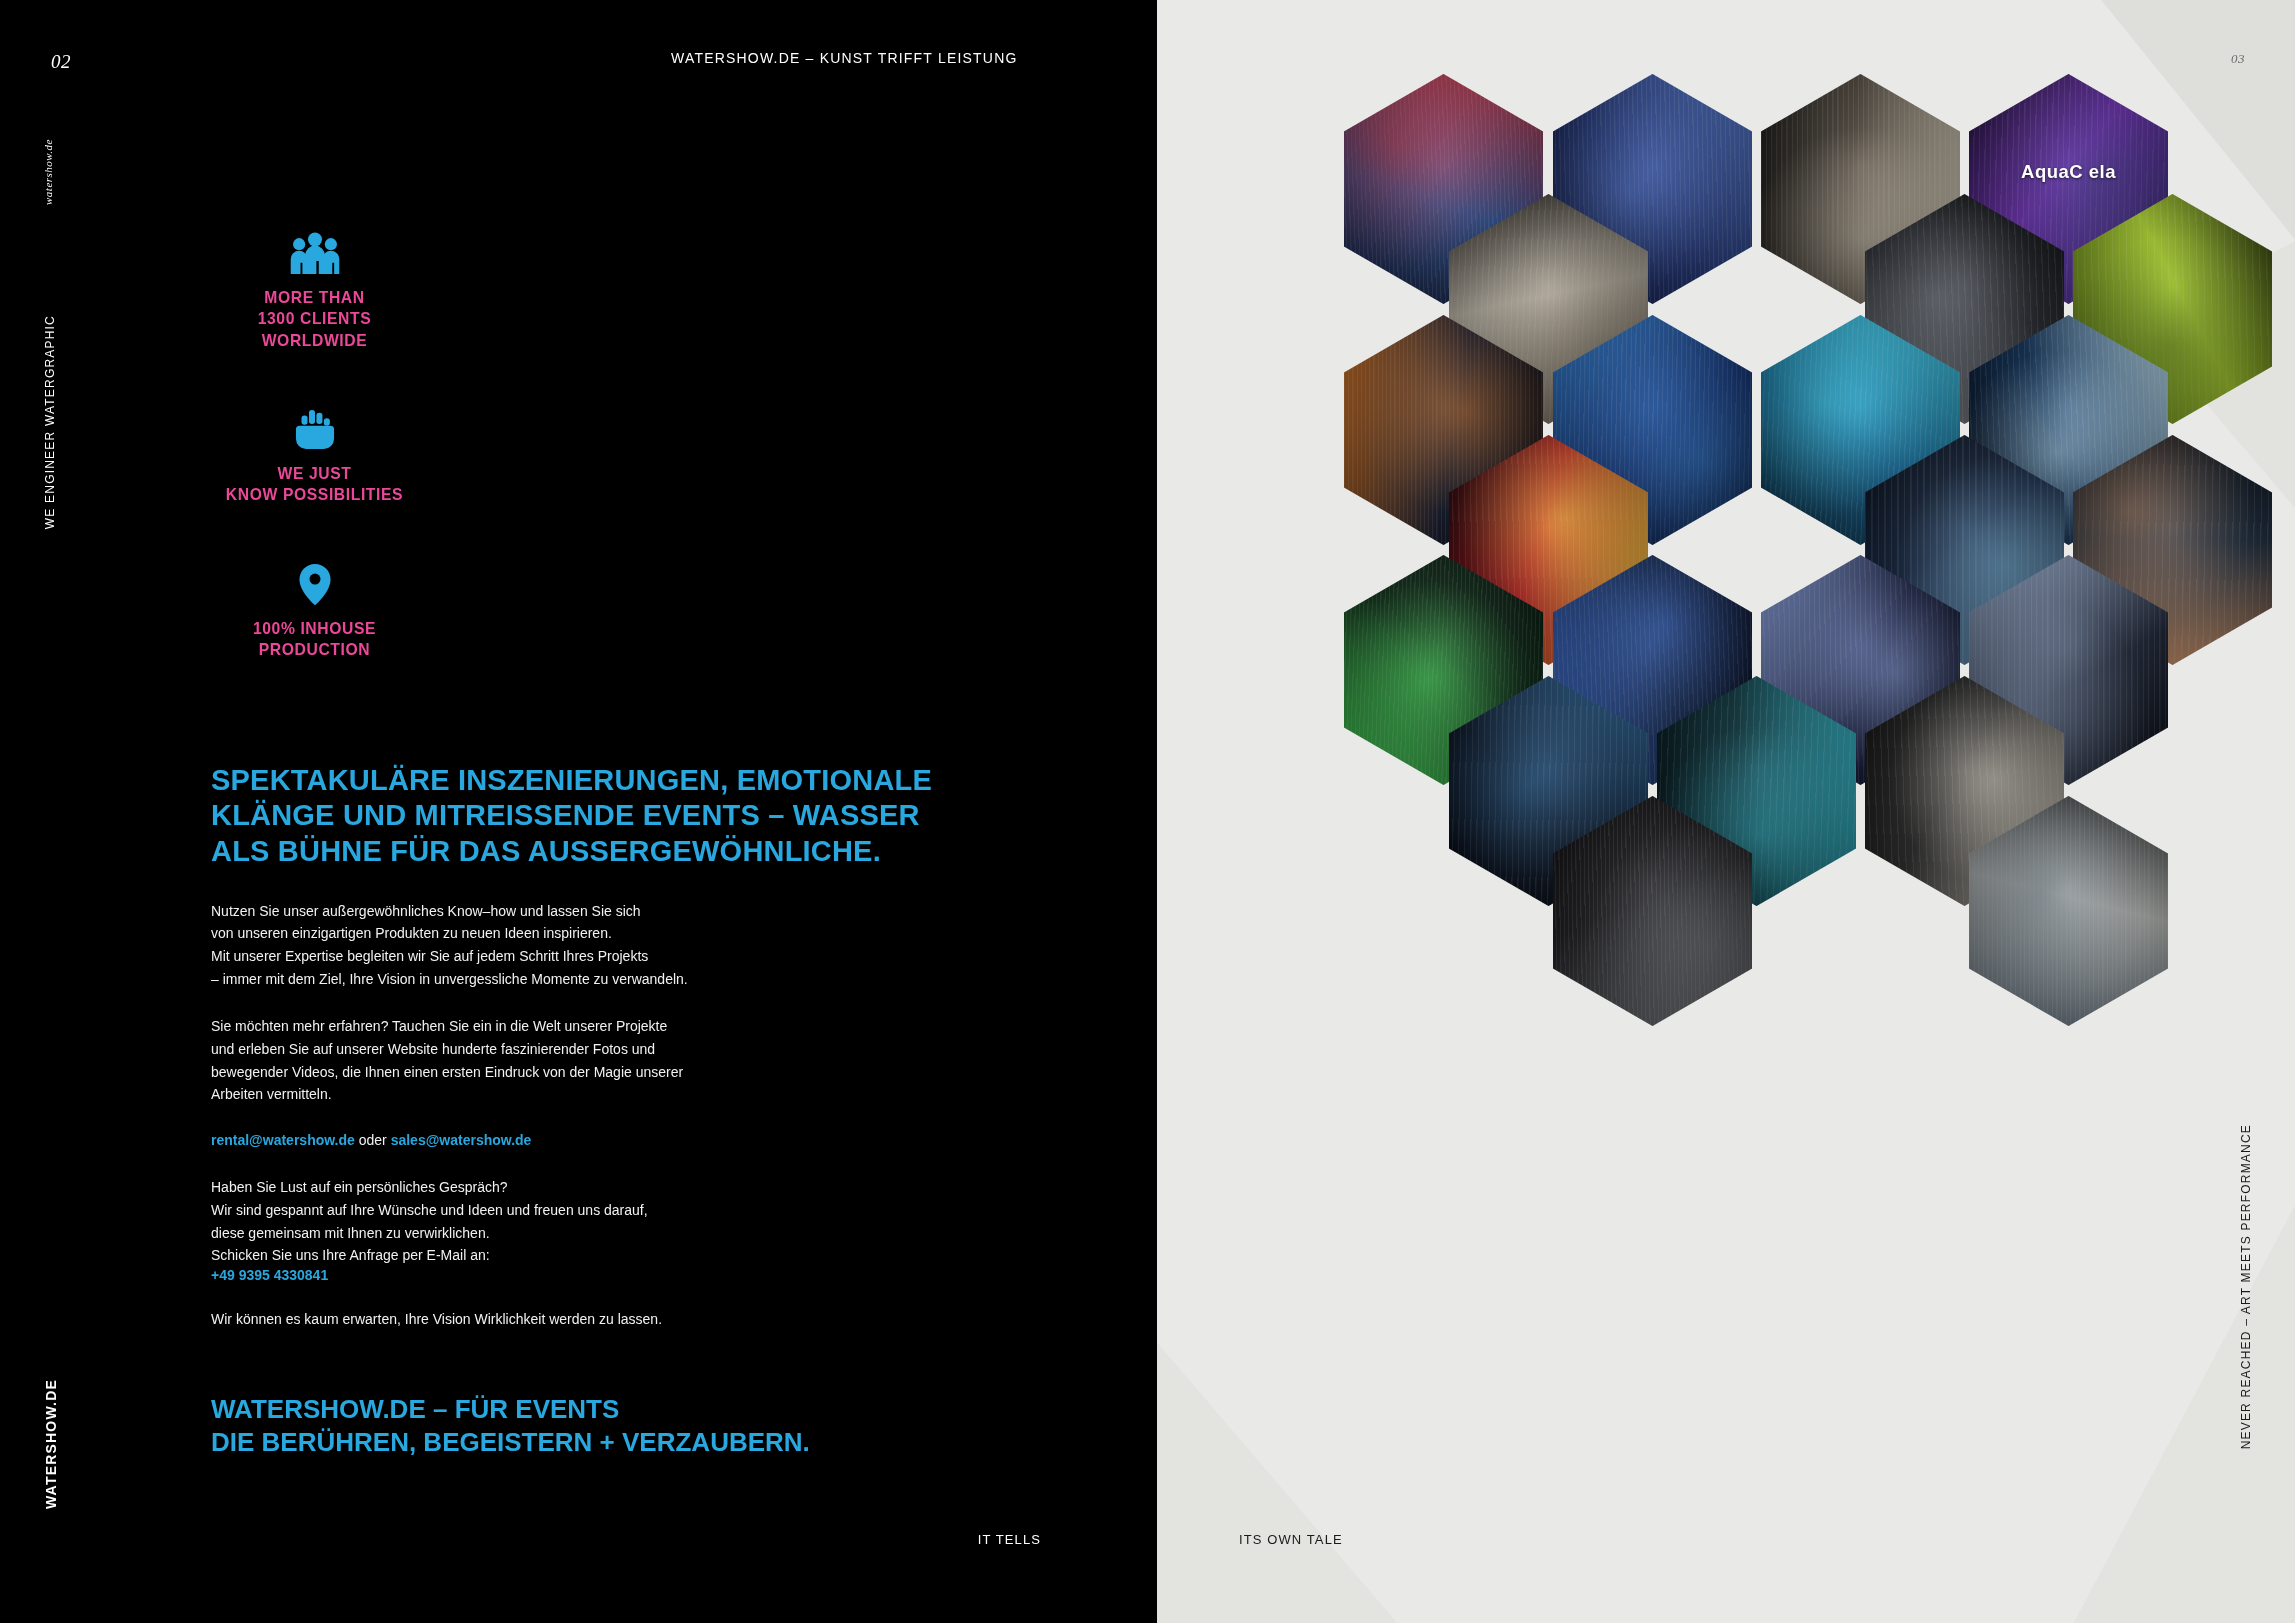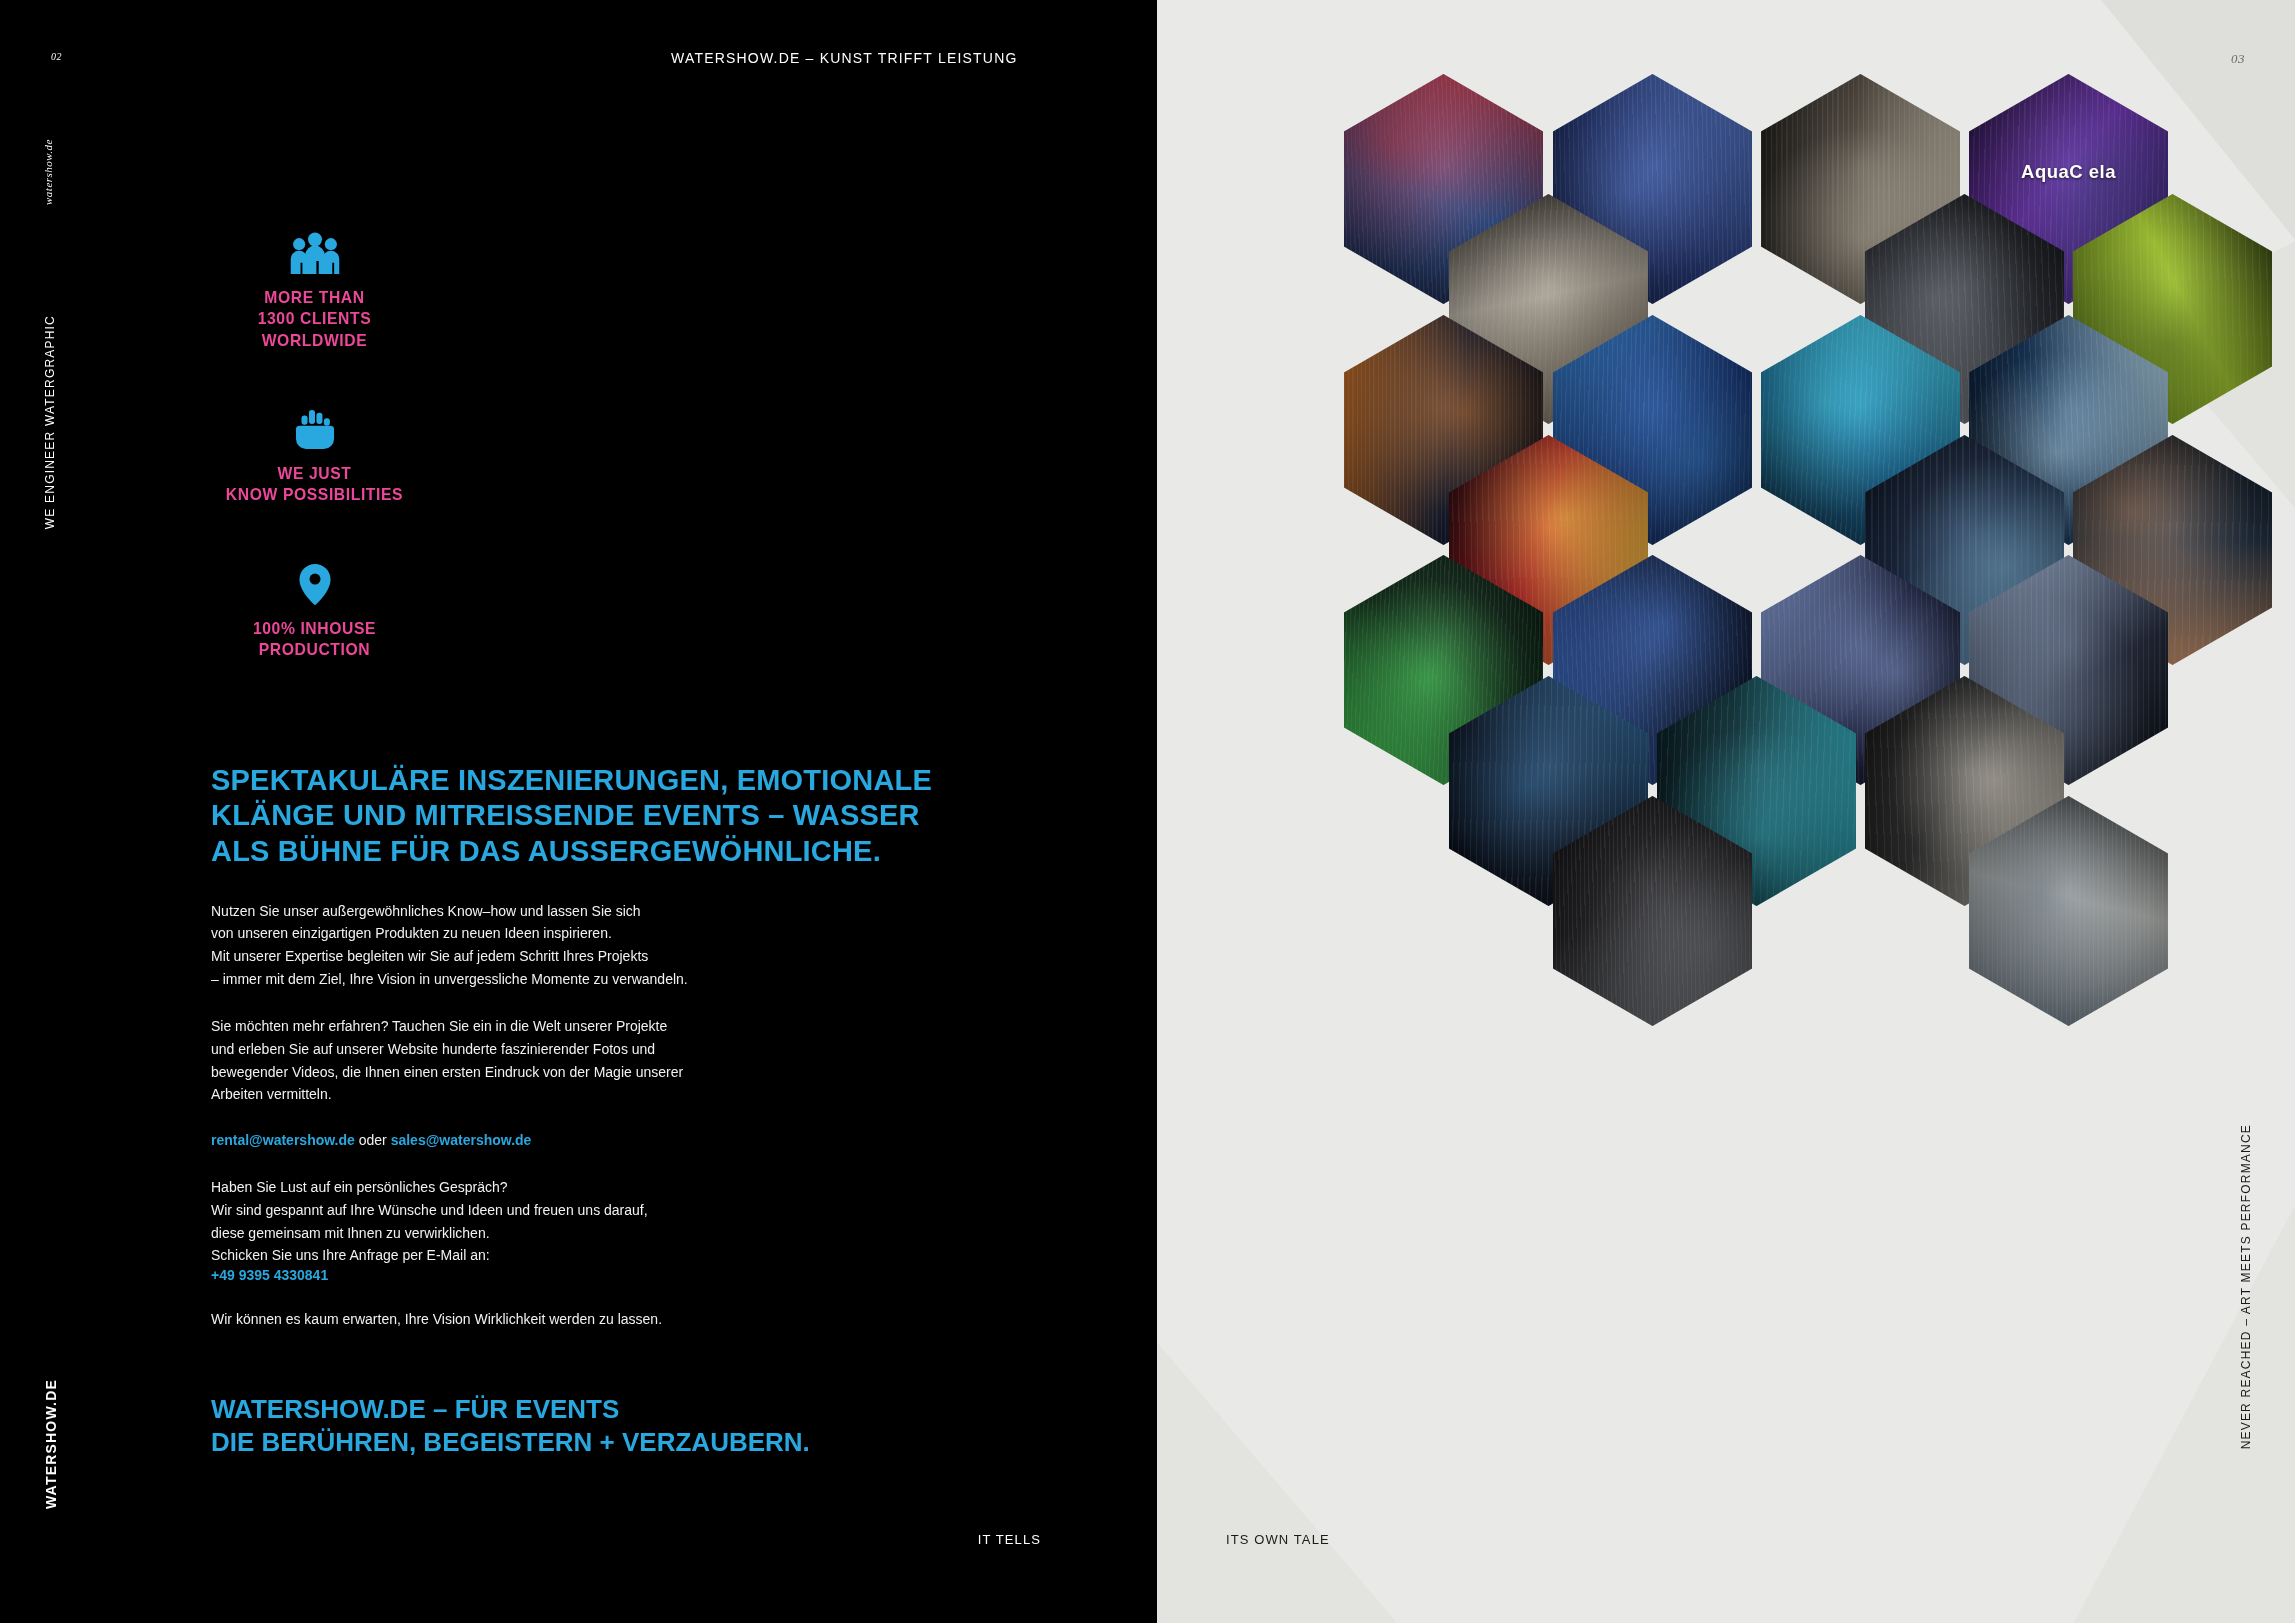--- a/index.html
+++ b/index.html
@@ -22,21 +22,21 @@
     position: relative;
     width: 1157px;
     height: 1623px;
     background: #000000;
     flex: 0 0 1157px;
   }
   .folio-left {
     position: absolute;
     left: 51px; top: 51px;
     color: #ffffff;
-    font-size: 10px;
+    font-size: 19px;
     font-style: italic;
     font-family: "Liberation Serif", serif;
     letter-spacing: 0.5px;
   }
   .running-head {
     position: absolute;
     left: 671px; top: 50px;
     color: #ffffff;
     font-size: 14px;
     letter-spacing: 1.2px;
@@ -173,21 +173,21 @@
     position: absolute;
     right: 43px; top: 1124px;
     color: #1a1a1a;
     font-size: 12px;
     letter-spacing: 1.2px;
     writing-mode: vertical-rl;
     transform: rotate(180deg);
   }
   .tag-right {
     position: absolute;
-    left: 69px; top: 1532px;
+    left: 82px; top: 1532px;
     color: #1a1a1a;
     font-size: 13px;
     letter-spacing: 1.1px;
   }
 
   
   .hexgrid { position: absolute; left: 0; top: 0; width: 1139px; height: 1619px; }
   .hex {
     position: absolute;
     width: 199px;

